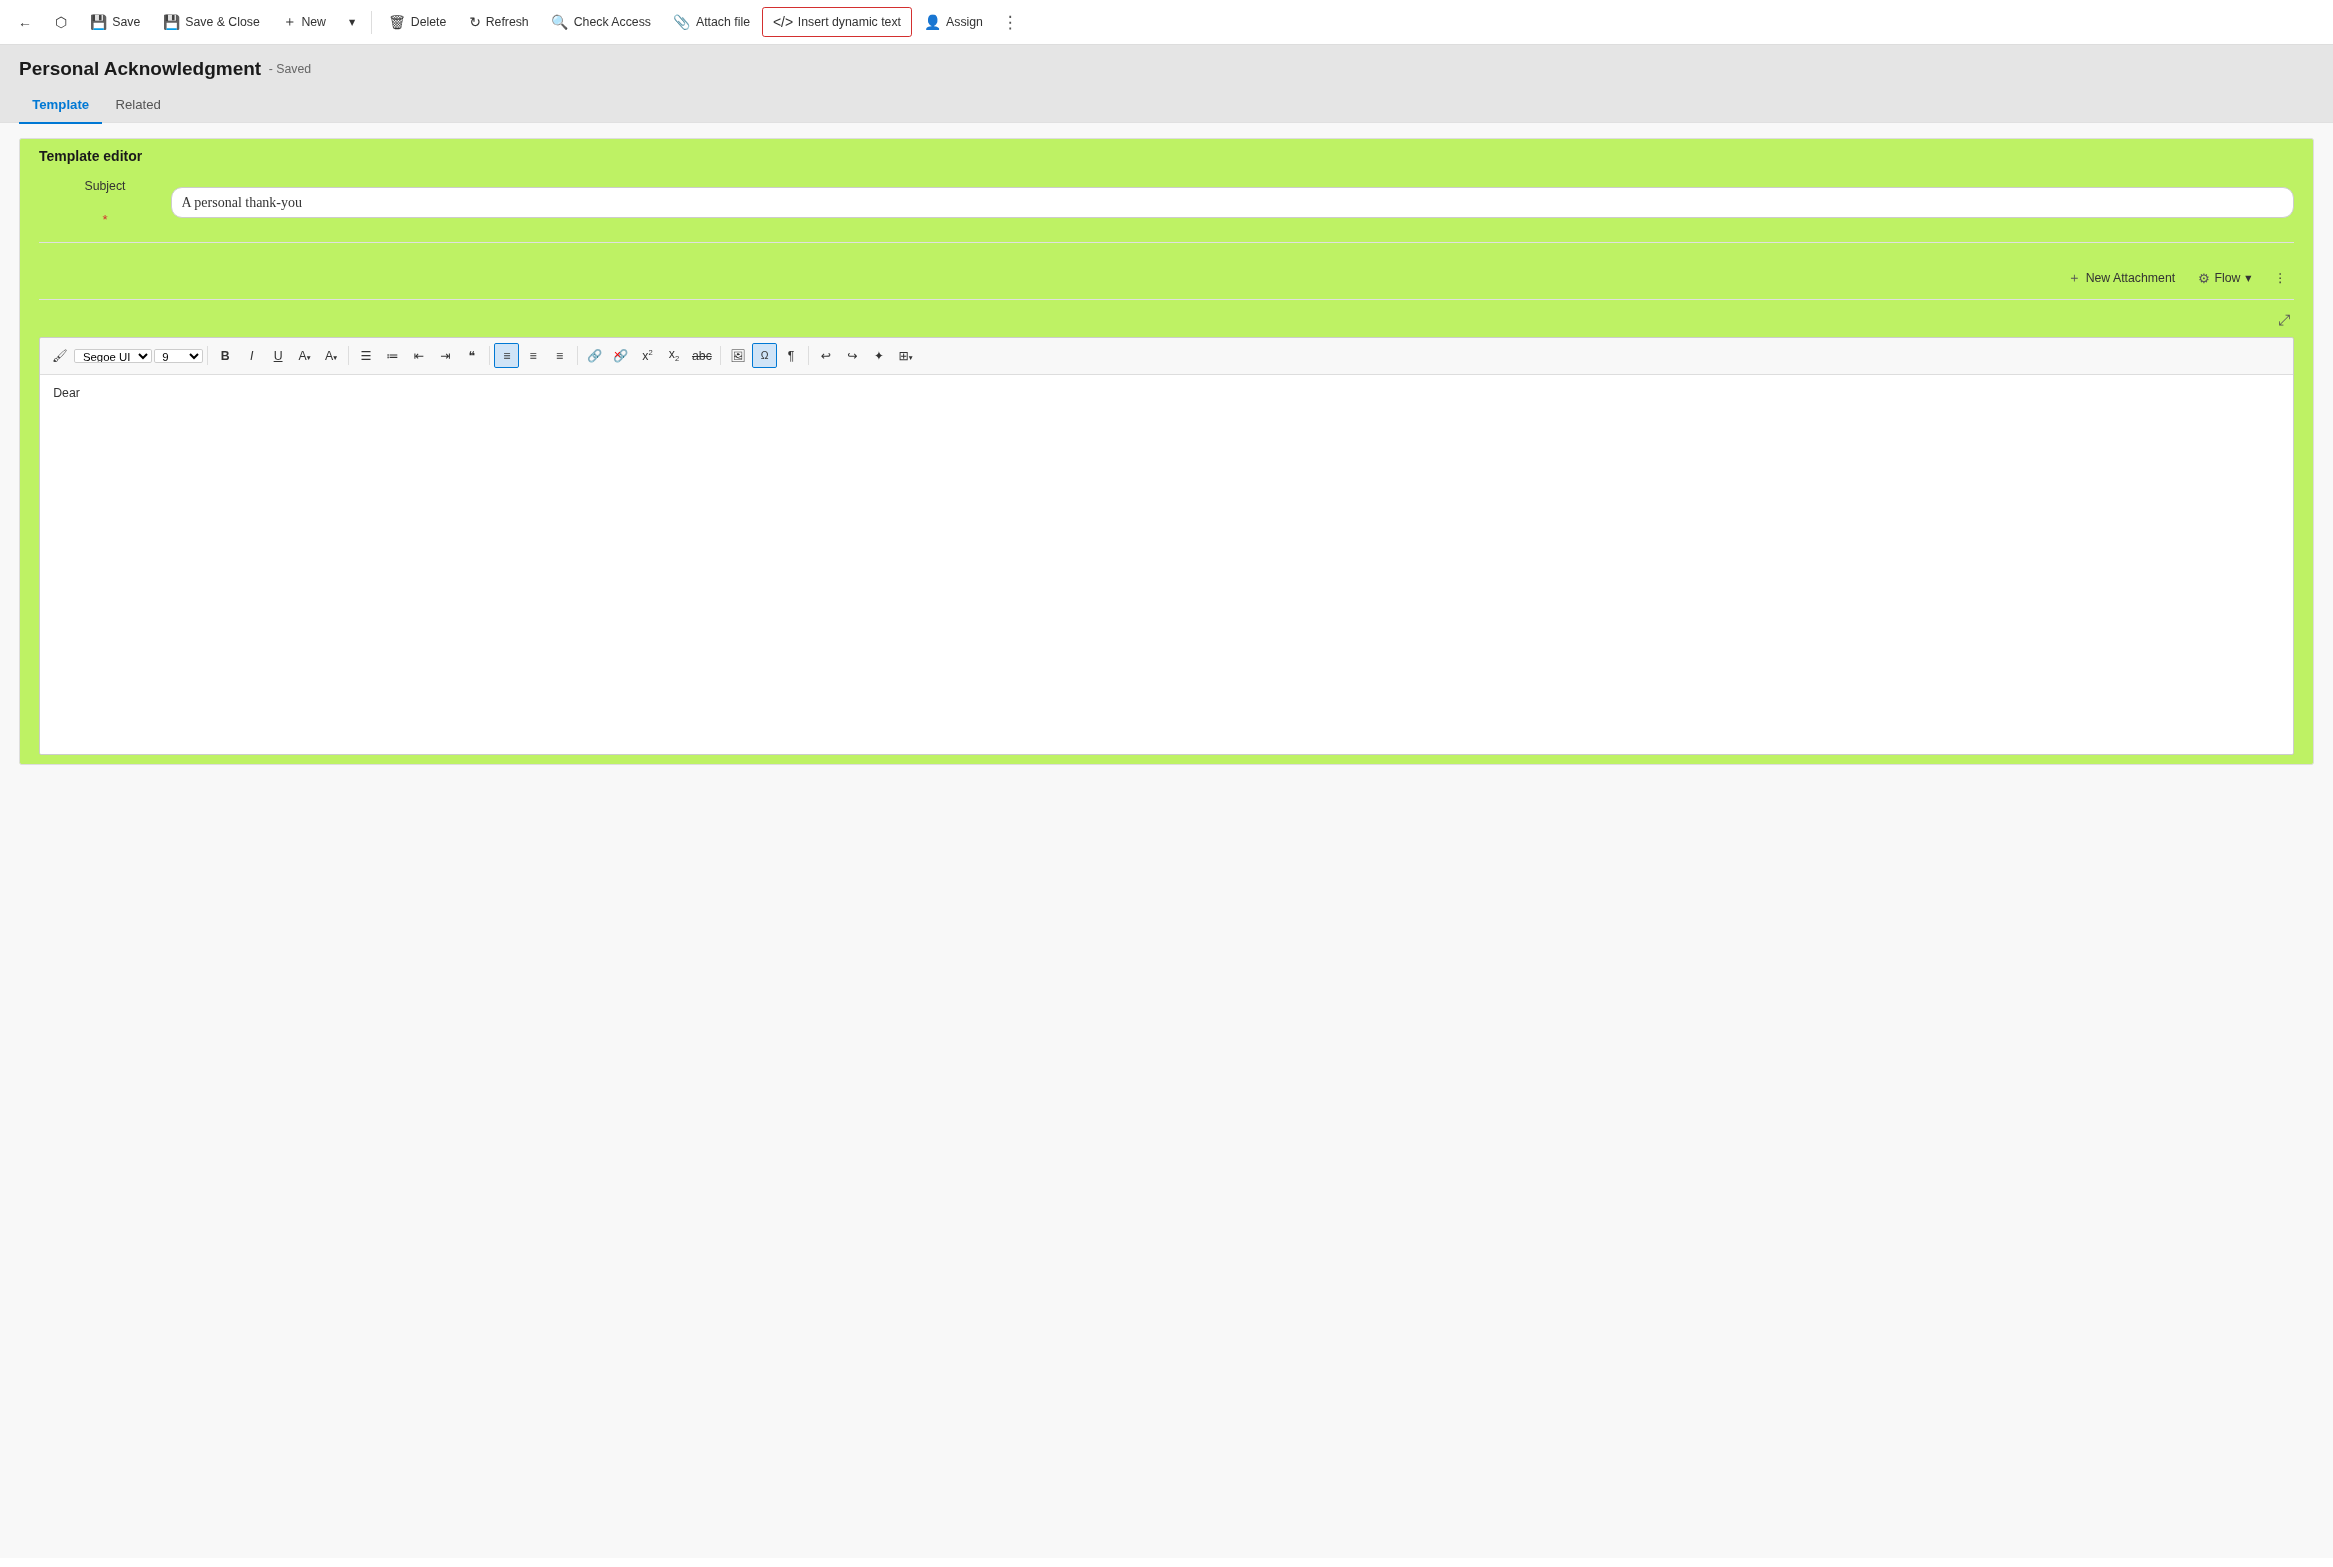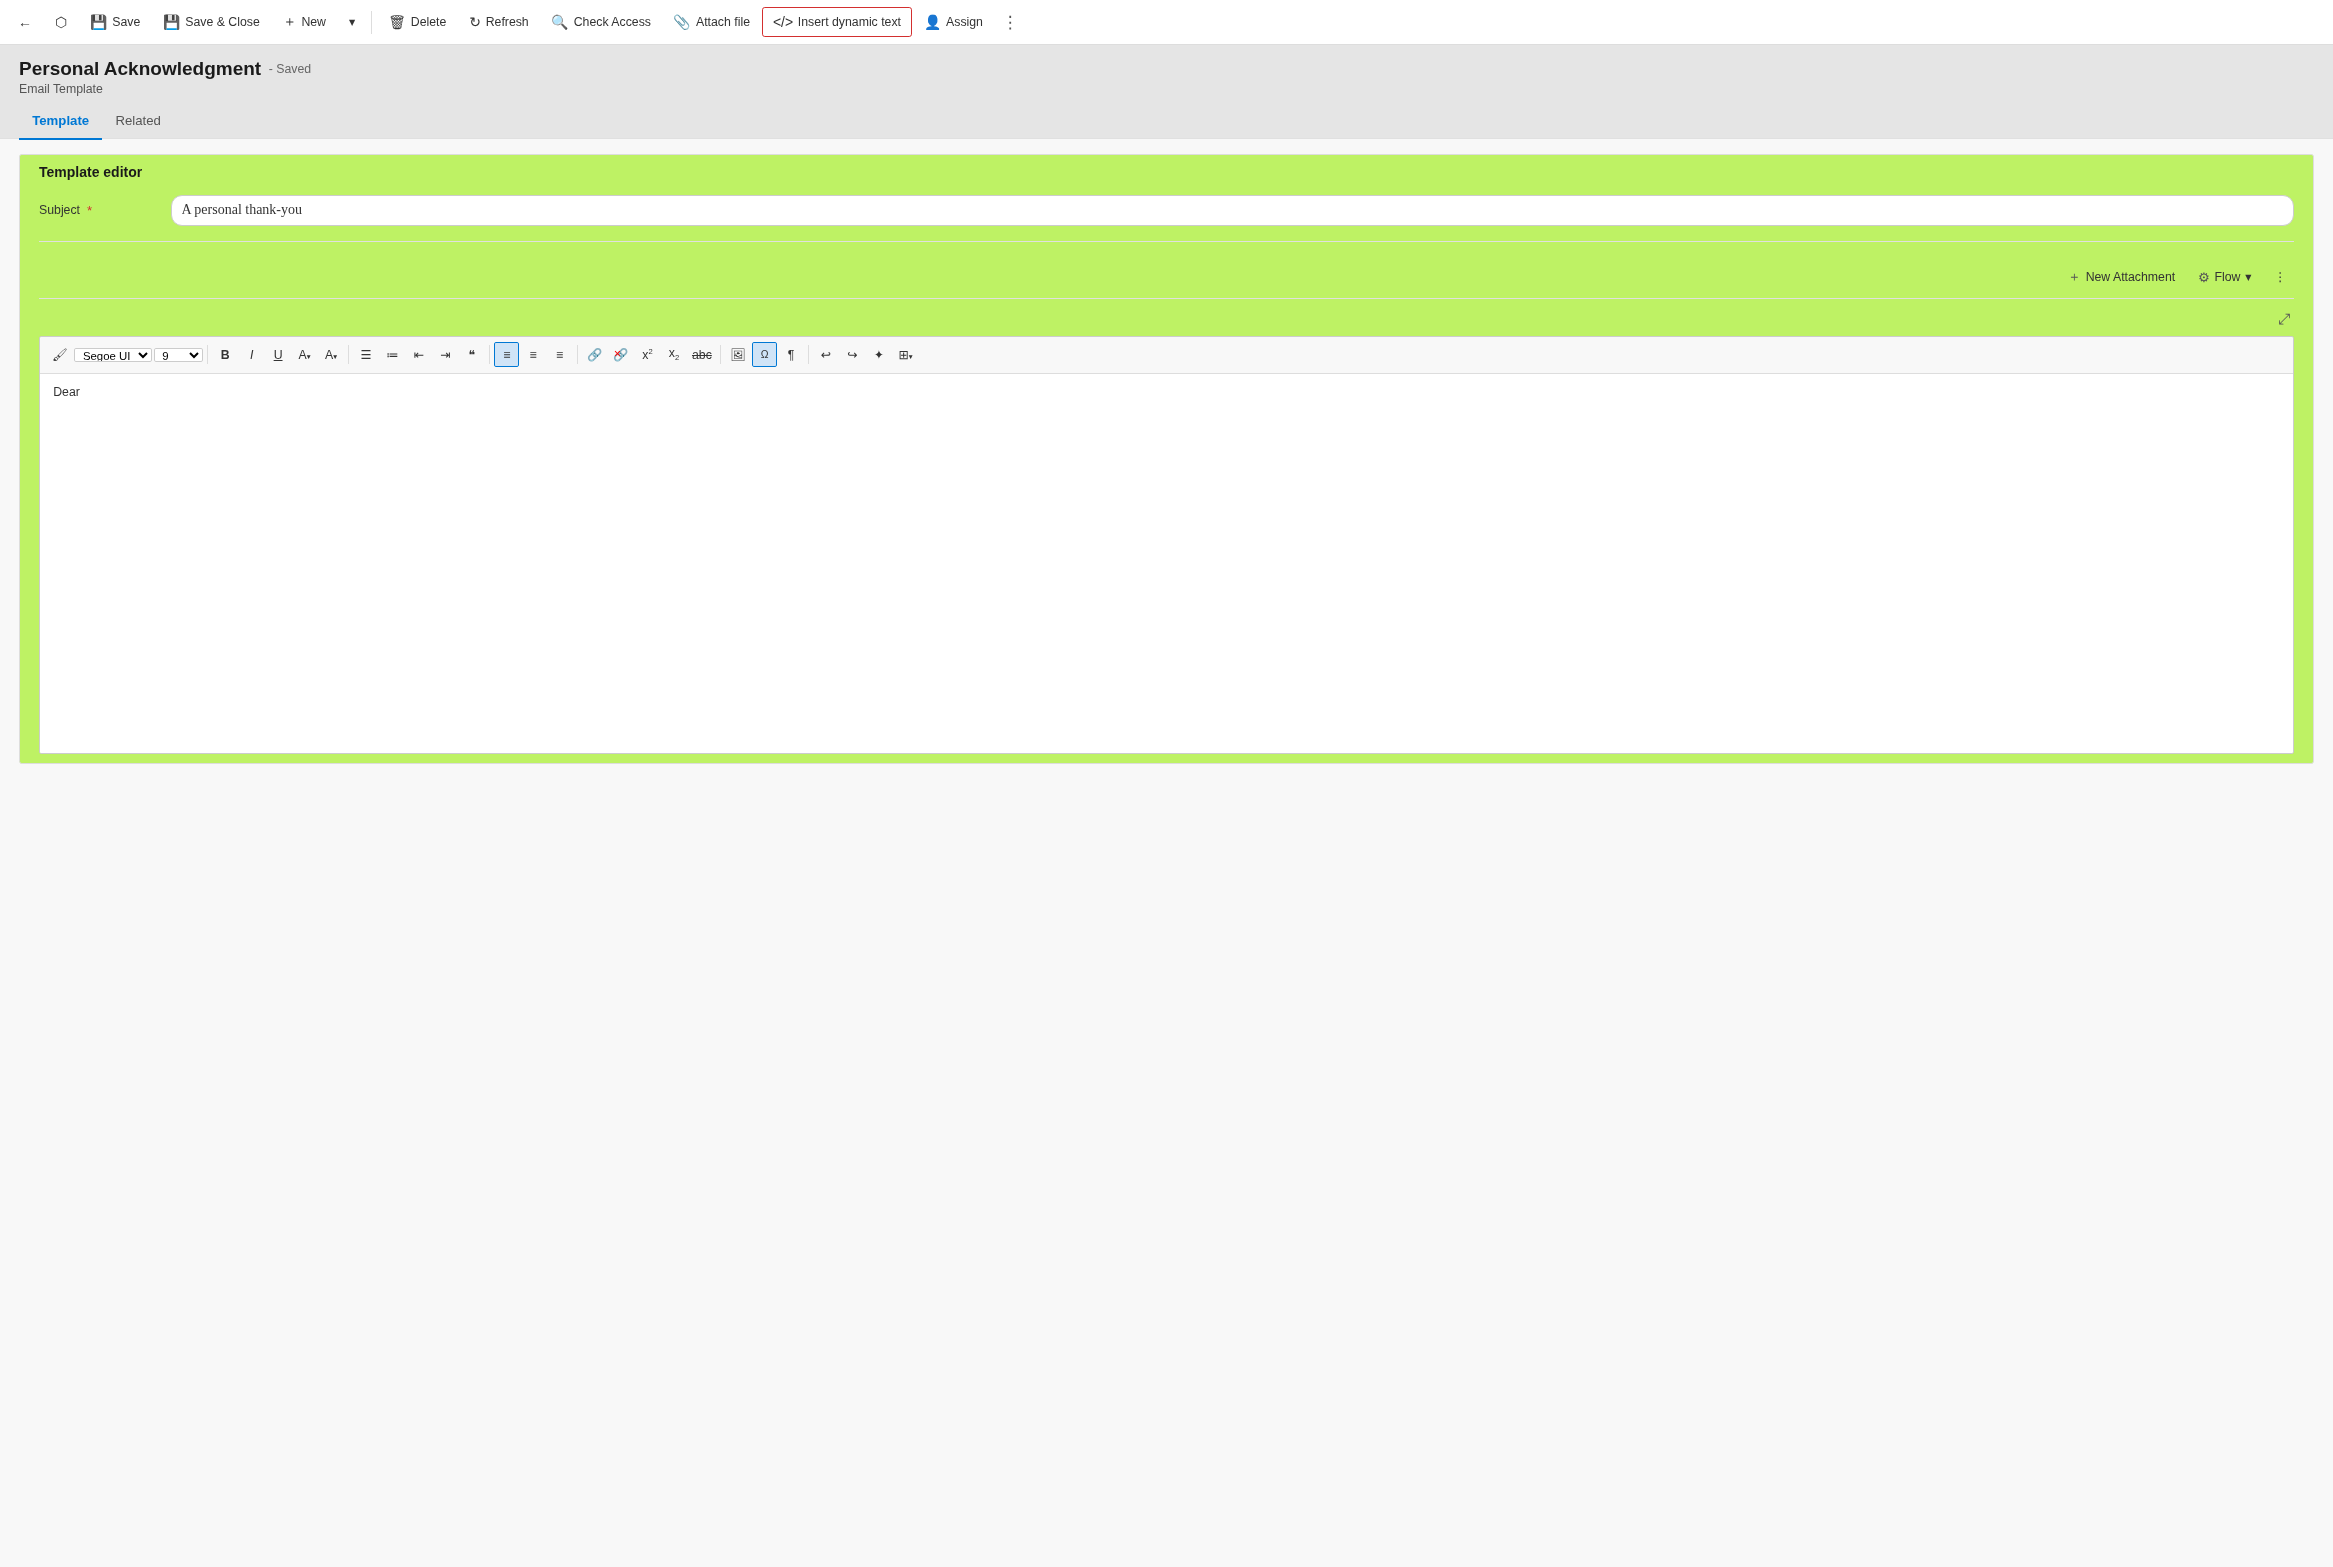--- a/index.html
+++ b/index.html
@@ -127,21 +127,22 @@
       margin-bottom: 15px;
       padding-bottom: 15px;
       border-bottom: 0.9px solid #e0e0e0;
     }
     .subject-label {
       width: 132px;
       font-size: 12.3px;
       color: #333;
       display: flex;
       align-items: center;
-      gap: 7px;
+      gap: 19px;
+      flex-direction: column;
     }
     .required-star {
       color: #d32f2f;
       font-size: 13.2px;
     }
     .subject-input {
       flex: 1;
       border: 0.9px solid #ccc;
       padding: 6.6px 9.5px;
       font-size: 14px;
@@ -300,21 +301,20 @@
   <button class="more-btn">
     <span>⋮</span>
   </button>
 </div>
 
 <div class="page-header">
   <div class="page-title">
     <span>Personal Acknowledgment</span>
     <span class="saved-badge">- Saved</span>
   </div>
-  <div class="page-subtitle">Email Template</div>
 </div>
 
 <div class="tabs">
   <div class="tab active">
     <span>Template</span>
   </div>
   <div class="tab">
     <span>Related</span>
   </div>
 </div>

